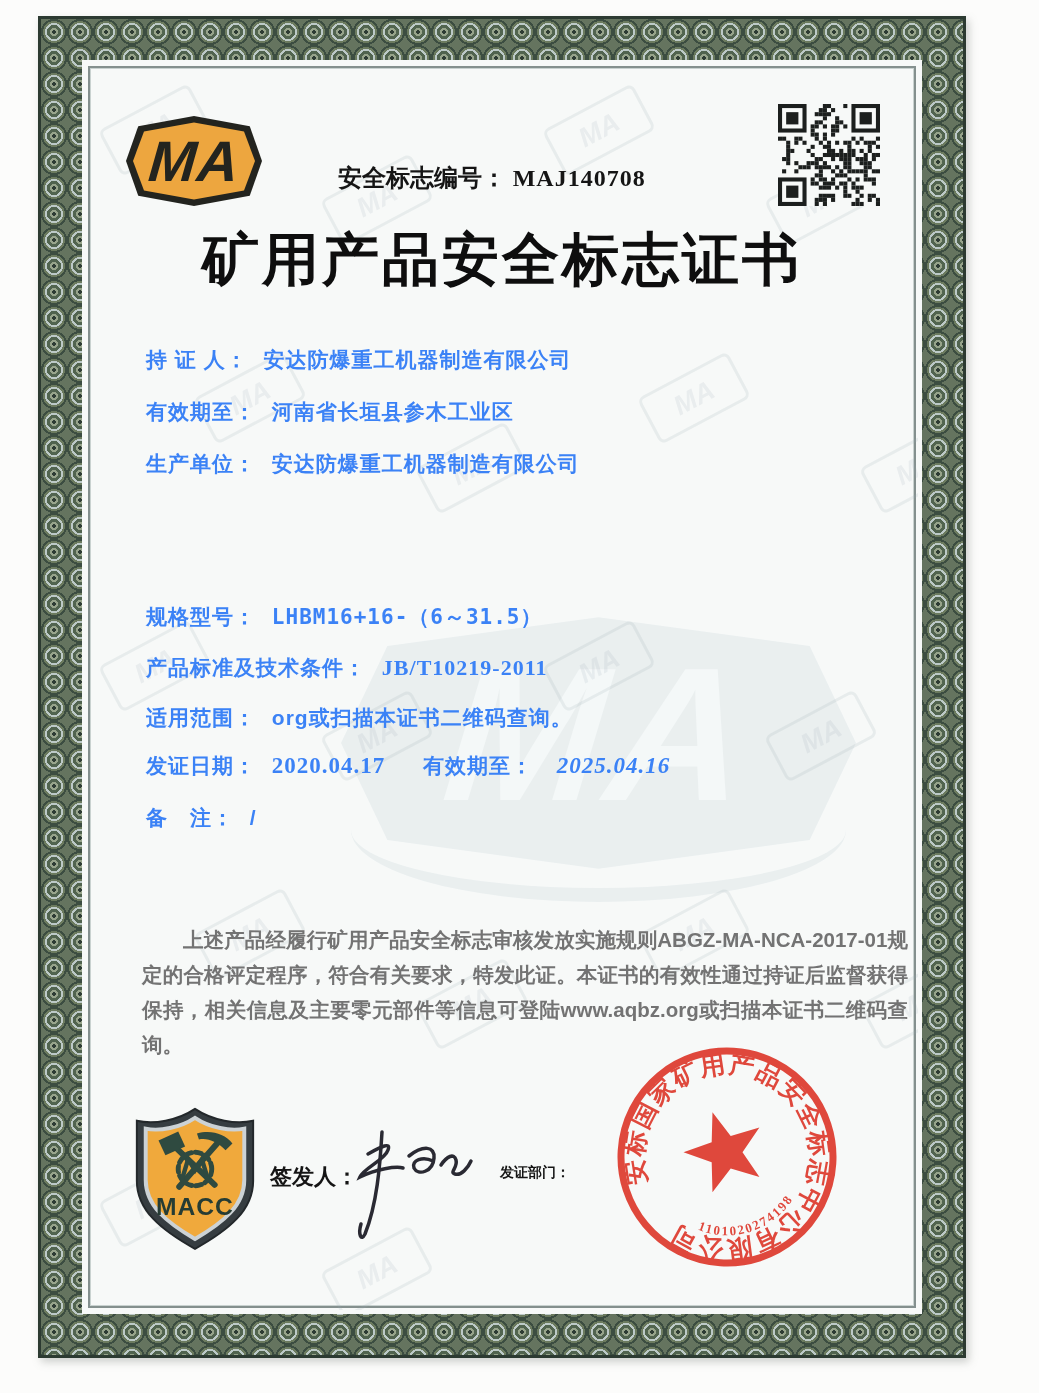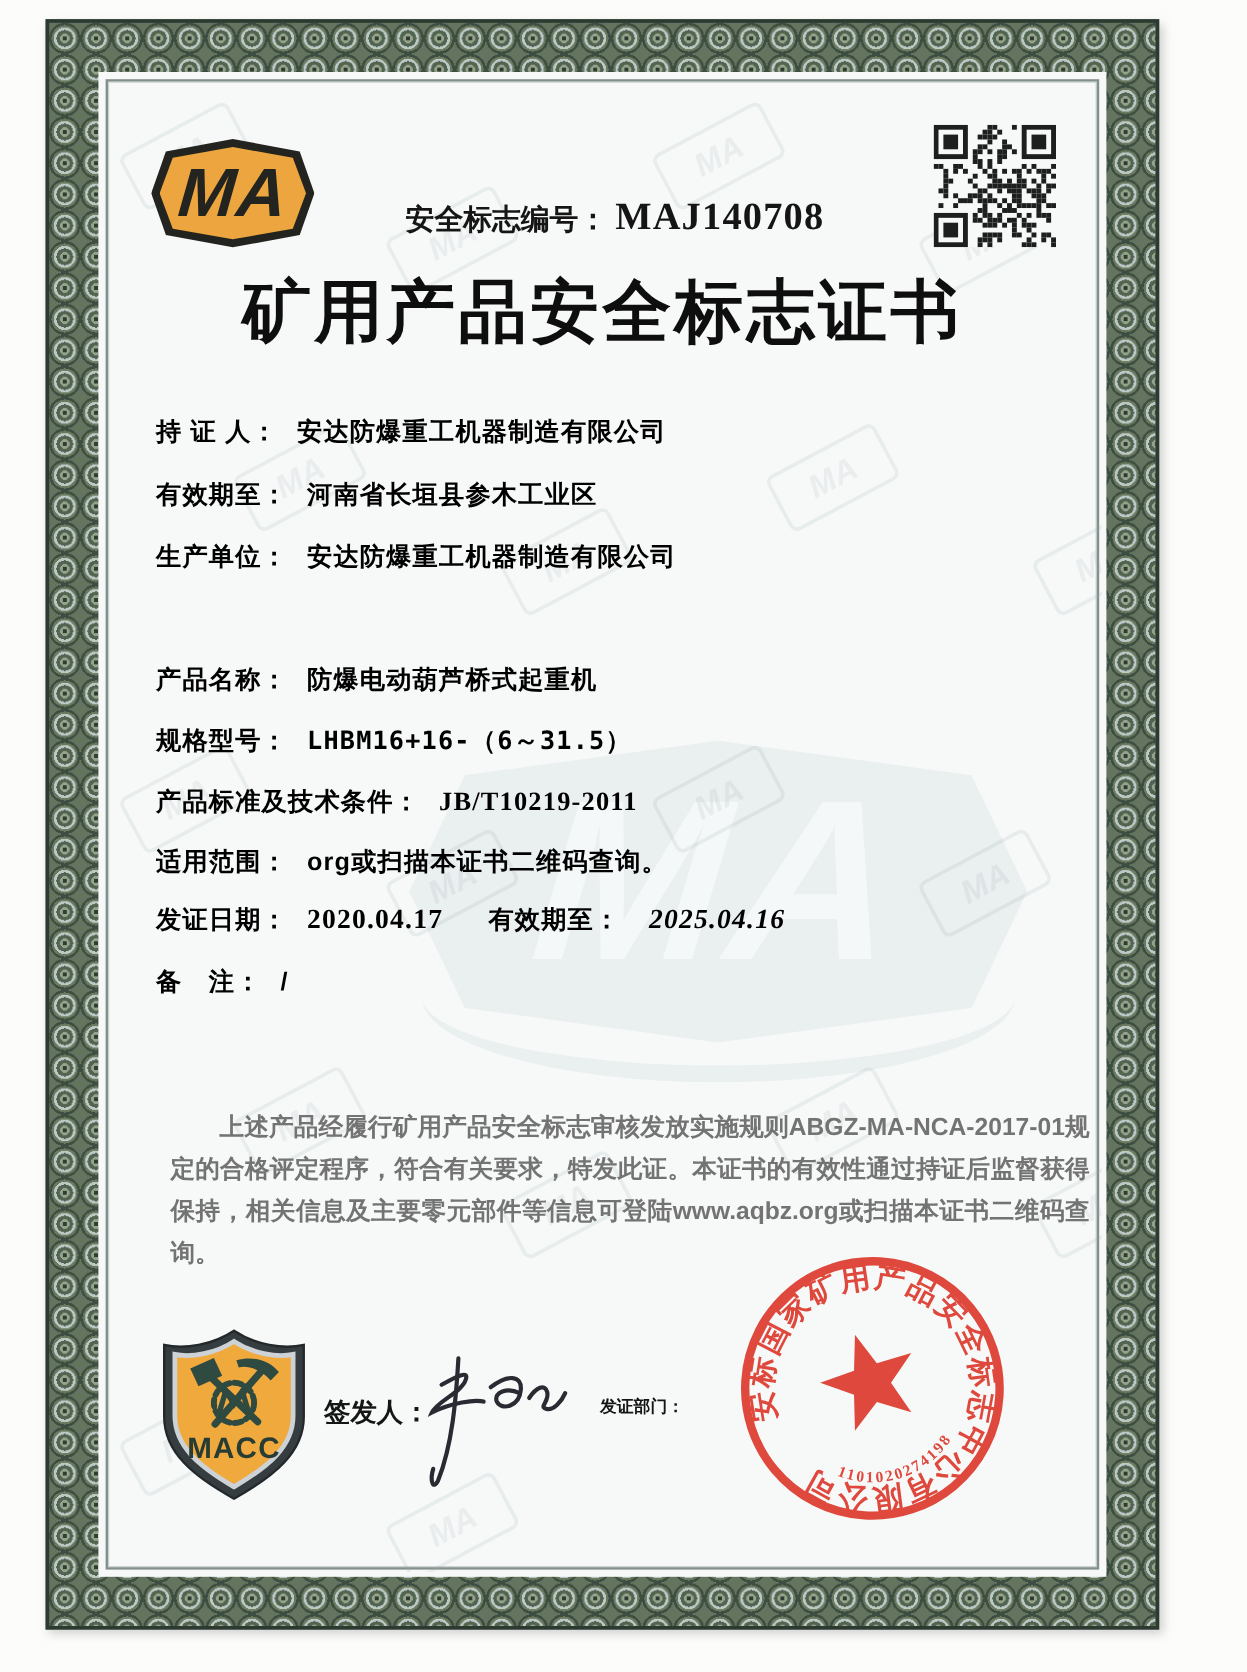--- a/index.html
+++ b/index.html
@@ -36,29 +36,29 @@
 
   
   .ma-badge{position:absolute;left:88px;top:98px;width:136px;height:94px;
             clip-path:polygon(0% 50%,9% 13%,50% 2%,91% 13%,100% 50%,91% 87%,50% 98%,9% 87%);
             background:#23241f;display:flex;align-items:center;justify-content:center;}
   .ma-badge-in{position:absolute;inset:7px;background:#eda63f;
             clip-path:polygon(0% 50%,9% 13%,50% 2%,91% 13%,100% 50%,91% 87%,50% 98%,9% 87%);}
   .ma-badge span{position:relative;font-weight:900;font-style:italic;font-size:57px;
             color:#23241f;transform:skewX(-5deg);letter-spacing:1px;}
   .markline{position:absolute;left:300px;top:146px;font-size:24px;font-weight:bold;}
-  .markline .num{font-family:"Liberation Serif",serif;font-size:32px;letter-spacing:1px;}
+  .markline .num{font-family:"Liberation Serif",serif;font-size:24px;letter-spacing:1px;}
   .qr{position:absolute;left:740px;top:88px;width:102px;height:102px;}
   .qr svg{width:100%;height:100%;}
 
   .title{position:absolute;left:0;top:206px;width:100%;text-align:center;
          font-size:57px;font-weight:900;letter-spacing:3px;color:#0e0e0e;}
 
   
-  .row{position:absolute;left:92px;font-size:21px;font-weight:bold;color:#000000;}
+  .row{position:absolute;left:108px;font-size:21px;font-weight:bold;color:#3b82f6;}
   .row .lab{letter-spacing:1px;}
   .row .val{margin-left:10px;letter-spacing:1px;}
   .val-serif{font-family:"Liberation Serif",serif;font-size:22px;}
   .val-mono{font-family:"DejaVu Sans Mono",monospace;font-size:21px;}
   .pair2{position:absolute;left:277px;top:0;}
   .pair2 .val{margin-left:18px;font-style:italic;}
   .dateval{font-family:"Liberation Serif",serif;font-size:23px;letter-spacing:.5px;}
 
   .statement{position:absolute;left:104px;top:906px;width:766px;font-size:20.5px;
              font-weight:bold;line-height:35px;text-align:justify;text-indent:2em;
@@ -321,24 +321,20 @@
         <span class="val">安达防爆重工机器制造有限公司</span>
       </div>
       <div class="row" style="top:382px">
         <span class="lab">有效期至：</span>
         <span class="val">河南省长垣县参木工业区</span>
       </div>
       <div class="row" style="top:434px">
         <span class="lab">生产单位：</span>
         <span class="val">安达防爆重工机器制造有限公司</span>
       </div>
-      <div class="row" style="top:536px">
-        <span class="lab">产品名称：</span>
-        <span class="val">防爆电动葫芦桥式起重机</span>
-      </div>
       <div class="row" style="top:587px">
         <span class="lab">规格型号：</span>
         <span class="val val-mono">LHBM16+16-（6～31.5）</span>
       </div>
       <div class="row" style="top:638px">
         <span class="lab">产品标准及技术条件：</span>
         <span class="val val-serif">JB/T10219-2011</span>
       </div>
       <div class="row" style="top:688px">
         <span class="lab">适用范围：</span>

